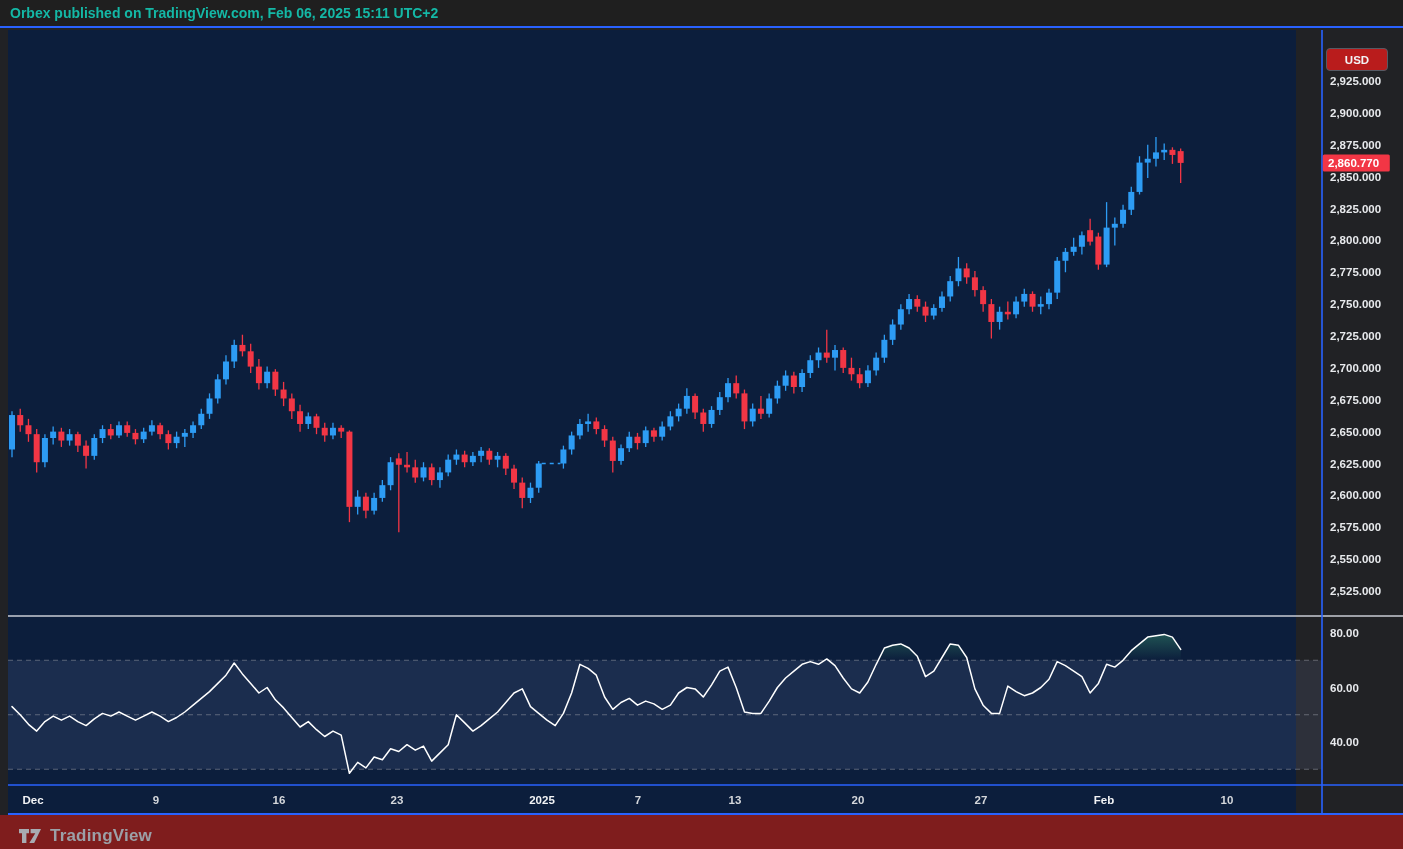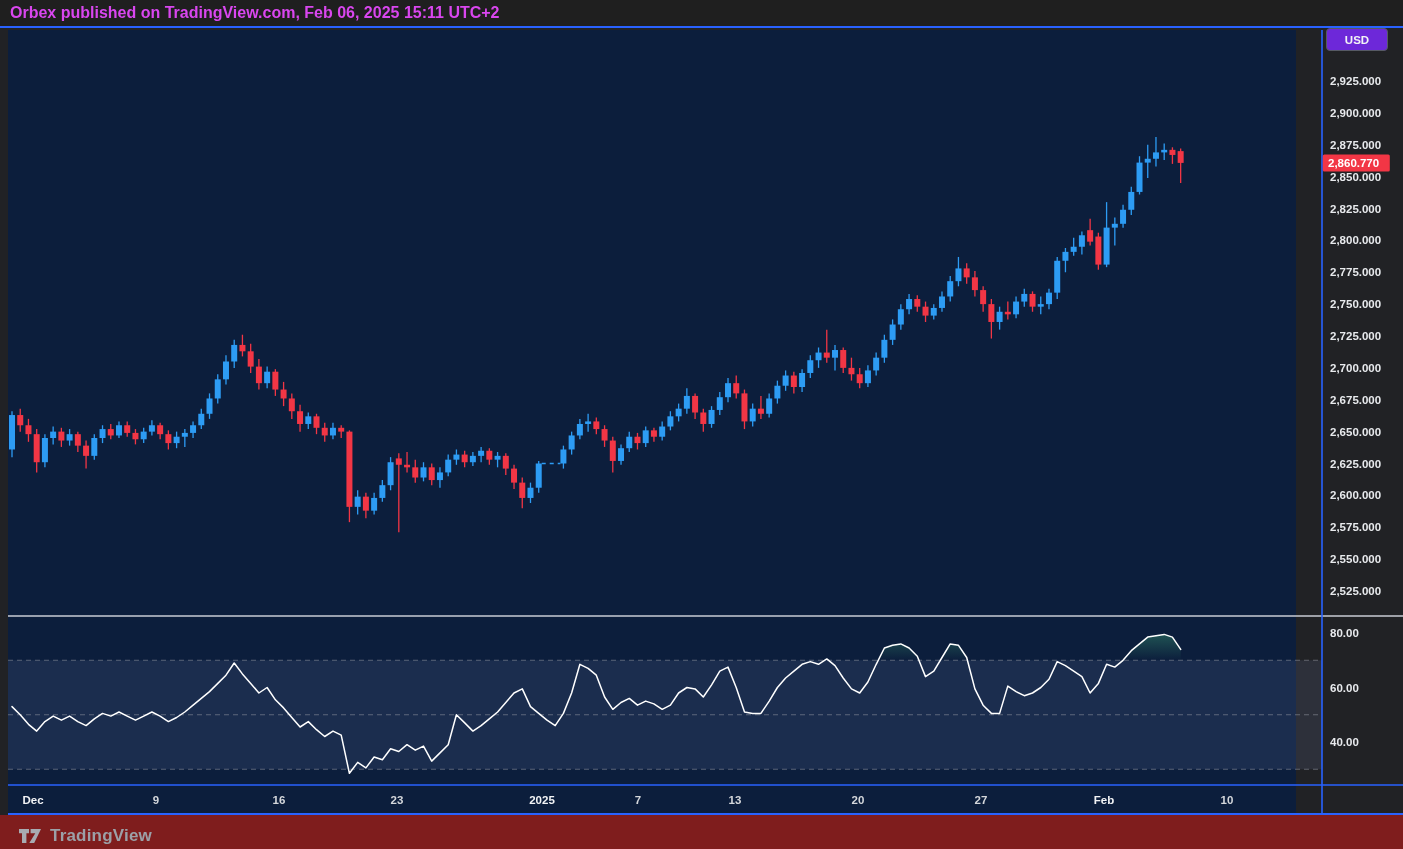--- a/index.html
+++ b/index.html
@@ -1,24 +1,24 @@
 <!DOCTYPE html>
 <html><head>
 <meta charset="utf-8">
 <style>
   html,body{margin:0;padding:0;background:#151515;}
   .stage{position:relative;width:1403px;height:849px;background:#212225;overflow:hidden;
          font-family:"Liberation Sans",sans-serif;}
   .header{position:absolute;left:0;top:0;width:1403px;height:28px;background:#1f1f1f;
           border-bottom:2px solid #2962ff;box-sizing:border-box;}
-  .header-title{position:absolute;left:10px;top:0;line-height:26px;font-size:16px;
-          font-weight:700;color:#d946ef;white-space:nowrap;}
+  .header-title{position:absolute;left:10px;top:0;line-height:26px;font-size:14px;
+          font-weight:700;color:#14b8a6;white-space:nowrap;}
   .chart-area{position:absolute;left:8px;top:30px;width:1288px;height:785px;background:#0c1e3c;}
   .chart-svg{position:absolute;left:0;top:0;}
-  .usd-button{position:absolute;left:1326px;top:28px;width:62px;height:23px;background:#6d28d9;
+  .usd-button{position:absolute;left:1326px;top:48px;width:62px;height:23px;background:#b91c1c;
           border:1px solid #565a64;border-radius:4px;color:#f2f3f5;font-size:11.5px;font-weight:700;
           display:flex;align-items:center;justify-content:center;box-sizing:border-box;}
   .bottom-bar{position:absolute;left:0;top:815px;width:1403px;height:41px;background:#7f1d1d;
           display:flex;align-items:center;}
   .tv-logo{margin-left:18px;display:flex;align-items:center;}
   .tv-brand{margin-left:8px;font-size:17px;font-weight:700;color:#9ca0a7;letter-spacing:.2px;}
 </style>
 </head>
 <body>
 

